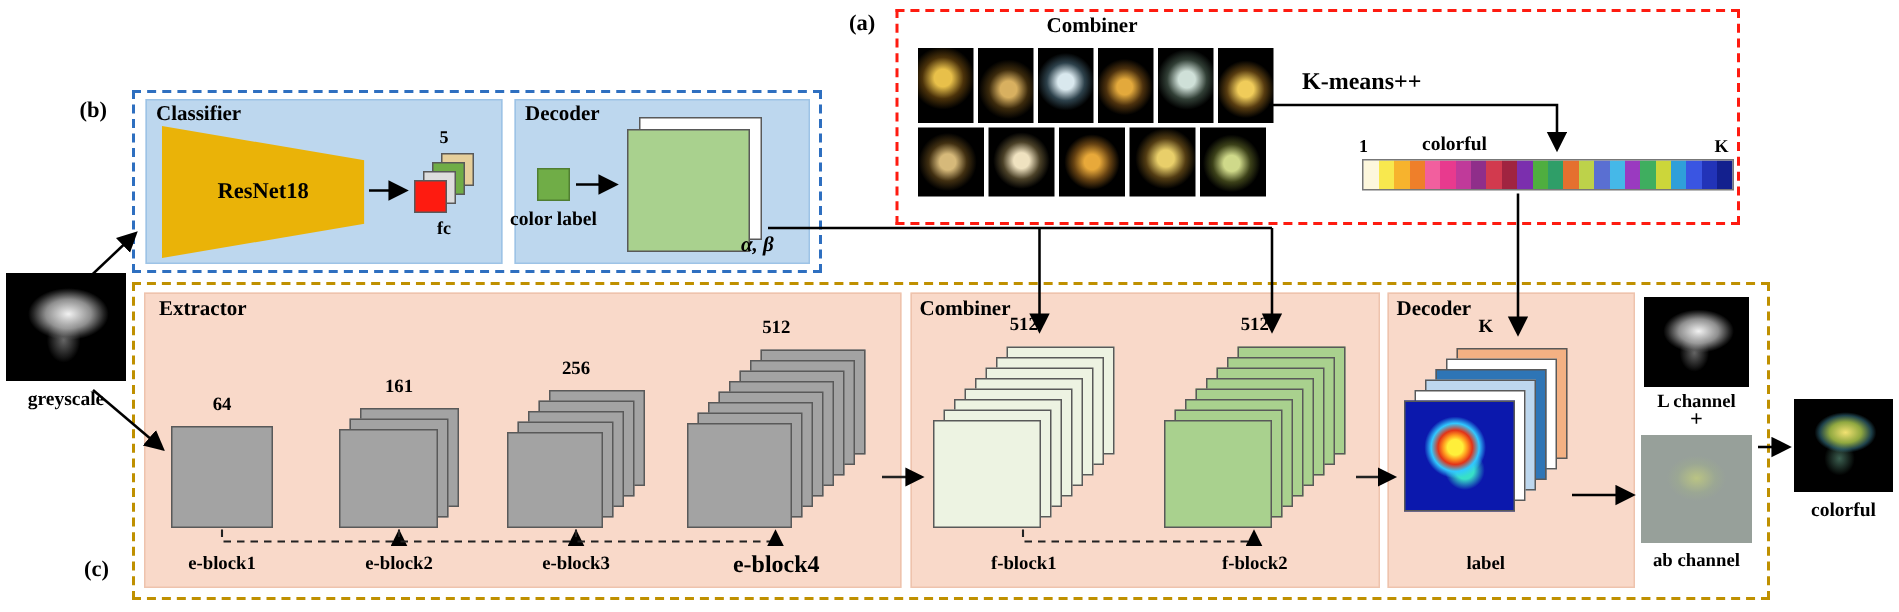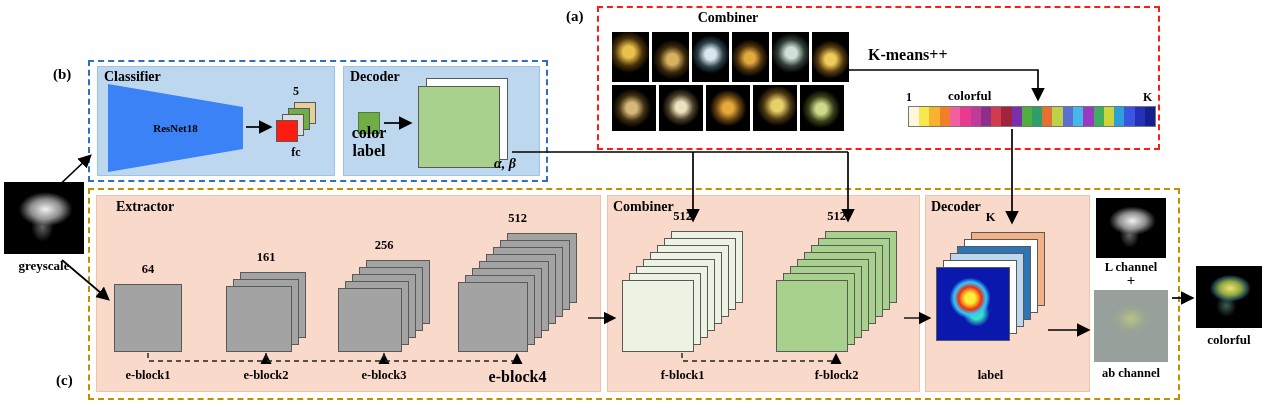--- a/index.html
+++ b/index.html
@@ -16,22 +16,22 @@
   .box-blue{background:#bdd7ee;border:1px solid #9dc3e6;}
   .box-salmon{background:#f9d9c9;border:1px solid #eec3ad;}
   
   .stack{position:absolute;}
   .stack .layer{position:absolute;border:1px solid #595959;box-sizing:border-box;}
   .heat{background:
     radial-gradient(circle at 46% 42%, #ffef3a 0 9%, #ff9a1f 14%, #e23318 20%, #31c8ff 28%, rgba(20,60,220,0) 36%),
     radial-gradient(circle at 55% 63%, #38e0c8 0 10%, transparent 22%),
     #0b18ad !important;}
   
-  .trap{background:#3b82f6;clip-path:polygon(0 0,100% 26%,100% 74%,0 100%);
-        display:flex;align-items:center;justify-content:center;font-weight:bold;font-size:11px;}
+  .trap{background:#eab308;clip-path:polygon(0 0,100% 26%,100% 74%,0 100%);
+        display:flex;align-items:center;justify-content:center;font-weight:bold;font-size:15px;}
   
   .photo{position:absolute;background:#000;}
   .img-grey{background:
     radial-gradient(ellipse 42% 30% at 52% 38%, rgba(255,255,255,.95), rgba(190,190,190,.75) 45%, rgba(90,90,90,.4) 70%, transparent 80%),
     radial-gradient(ellipse 20% 30% at 48% 62%, rgba(200,200,200,.5), transparent 70%), #000;}
   .img-colorful{background:
     radial-gradient(ellipse 40% 28% at 52% 36%, rgba(255,238,120,.95), rgba(180,210,80,.8) 40%, rgba(60,130,150,.5) 65%, transparent 78%),
     radial-gradient(ellipse 22% 26% at 46% 64%, rgba(120,190,160,.5), transparent 70%), #000;}
   .img-ab{background:
     radial-gradient(ellipse 38% 30% at 50% 40%, rgba(205,215,120,.65), rgba(160,175,140,.45) 45%, transparent 70%), #97a09a;}
@@ -64,21 +64,21 @@
       <div class="layer" style="left: 18px; top: 0px; width: 22px; height: 22px; background: rgb(230, 207, 155);"></div>
       <div class="layer" style="left: 12px; top: 6px; width: 22px; height: 22px; background: rgb(112, 173, 71);"></div>
       <div class="layer" style="left: 6px; top: 12px; width: 22px; height: 22px; background: rgb(221, 221, 221);"></div>
       <div class="layer" style="left: 0px; top: 18px; width: 22px; height: 22px; background: rgb(254, 27, 16);"></div>
     </div>
   <div class="lbl ctr" style="left:276px;top:145px;width:40px;font-size:12px;">fc</div>
 
   <div class="abs box-blue" style="left:343px;top:66px;width:197px;height:110px;"></div>
   <div class="lbl" style="left:350px;top:69px;font-size:14px;">Decoder</div>
   <div class="abs" style="left:358px;top:112px;width:22px;height:22px;background:#70ad47;border:1px solid #507e32;"></div>
-  <div class="lbl ctr" style="left:340px;top:124px;width:58px;font-size:16px;">color label</div>
+  <div class="lbl ctr" style="left:340px;top:138px;width:58px;font-size:13px;">color label</div>
   <div class="stack" style="left: 418px; top: 78px; width: 90px; height: 90px;">
       <div class="layer" style="left: 8px; top: 0px; width: 82px; height: 82px; background: rgb(255, 255, 255);"></div>
       <div class="layer" style="left: 0px; top: 8px; width: 82px; height: 82px; background: rgb(169, 209, 142);"></div>
     </div>
   <div class="lbl" style="left:494px;top:156px;font-size:14px;font-style:italic;">α, β</div>
 
   <div class="lbl" style="left:566px;top:8px;font-size:15px;">(a)</div>
   <div class="abs panel-red" style="left:597px;top:6px;width:563px;height:144px;"></div>
   <div class="lbl ctr" style="left:612px;top:10px;width:232px;font-size:14px;">Combiner</div>
 
@@ -106,21 +106,21 @@
   <div class="lbl" style="left:1143px;top:90px;font-size:12px;">K</div>
   <div id="palette" class="abs" style="left: 908px; top: 106px; width: 248px; height: 21px; background: linear-gradient(90deg, rgb(253, 247, 220) 0%, rgb(253, 247, 220) 4.17%, rgb(248, 232, 78) 4.17%, rgb(248, 232, 78) 8.33%, rgb(247, 179, 45) 8.33%, rgb(247, 179, 45) 12.5%, rgb(239, 127, 42) 12.5%, rgb(239, 127, 42) 16.67%, rgb(242, 95, 158) 16.67%, rgb(242, 95, 158) 20.83%, rgb(232, 58, 142) 20.83%, rgb(232, 58, 142) 25%, rgb(192, 58, 154) 25%, rgb(192, 58, 154) 29.17%, rgb(143, 46, 138) 29.17%, rgb(143, 46, 138) 33.33%, rgb(210, 58, 78) 33.33%, rgb(210, 58, 78) 37.5%, rgb(160, 36, 64) 37.5%, rgb(160, 36, 64) 41.67%, rgb(123, 47, 174) 41.67%, rgb(123, 47, 174) 45.83%, rgb(79, 174, 63) 45.83%, rgb(79, 174, 63) 50%, rgb(47, 158, 104) 50%, rgb(47, 158, 104) 54.17%, rgb(229, 112, 47) 54.17%, rgb(229, 112, 47) 58.33%, rgb(189, 210, 74) 58.33%, rgb(189, 210, 74) 62.5%, rgb(90, 111, 210) 62.5%, rgb(90, 111, 210) 66.67%, rgb(69, 184, 232) 66.67%, rgb(69, 184, 232) 70.83%, rgb(154, 58, 192) 70.83%, rgb(154, 58, 192) 75%, rgb(63, 174, 95) 75%, rgb(63, 174, 95) 79.17%, rgb(204, 214, 58) 79.17%, rgb(204, 214, 58) 83.33%, rgb(47, 159, 217) 83.33%, rgb(47, 159, 217) 87.5%, rgb(58, 85, 226) 87.5%, rgb(58, 85, 226) 91.67%, rgb(34, 51, 184) 91.67%, rgb(34, 51, 184) 95.83%, rgb(19, 32, 142) 95.83%, rgb(19, 32, 142) 100%);"></div>
 
   <div class="photo img-grey" style="left:4px;top:182px;width:80px;height:72px;"></div>
   <div class="lbl ctr" style="left:0px;top:258px;width:88px;font-size:13px;">greyscale</div>
 
   <div class="lbl" style="left:56px;top:372px;font-size:15px;">(c)</div>
   <div class="abs panel-olive" style="left:88px;top:188px;width:1092px;height:212px;"></div>
 
   <div class="abs box-salmon" style="left:96px;top:195px;width:505px;height:197px;"></div>
-  <div class="lbl" style="left:116px;top:199px;font-size:14px;">Extractor</div>
+  <div class="lbl" style="left:106px;top:199px;font-size:14px;">Extractor</div>
 
   <div class="lbl ctr" style="left:114px;top:262px;width:68px;font-size:12.5px;">64</div>
   <div class="stack" style="left: 114px; top: 284px; width: 68px; height: 68px;">
       <div class="layer" style="left: 0px; top: 0px; width: 68px; height: 68px; background: rgb(163, 163, 163);"></div>
     </div>
   <div class="lbl ctr" style="left:114px;top:368px;width:68px;font-size:12.5px;">e-block1</div>
 
   <div class="lbl ctr" style="left:226px;top:250px;width:80px;font-size:12.5px;">161</div>
   <div class="stack" style="left: 226px; top: 272px; width: 80px; height: 80px;">
       <div class="layer" style="left: 14px; top: 0px; width: 66px; height: 66px; background: rgb(163, 163, 163);"></div>

